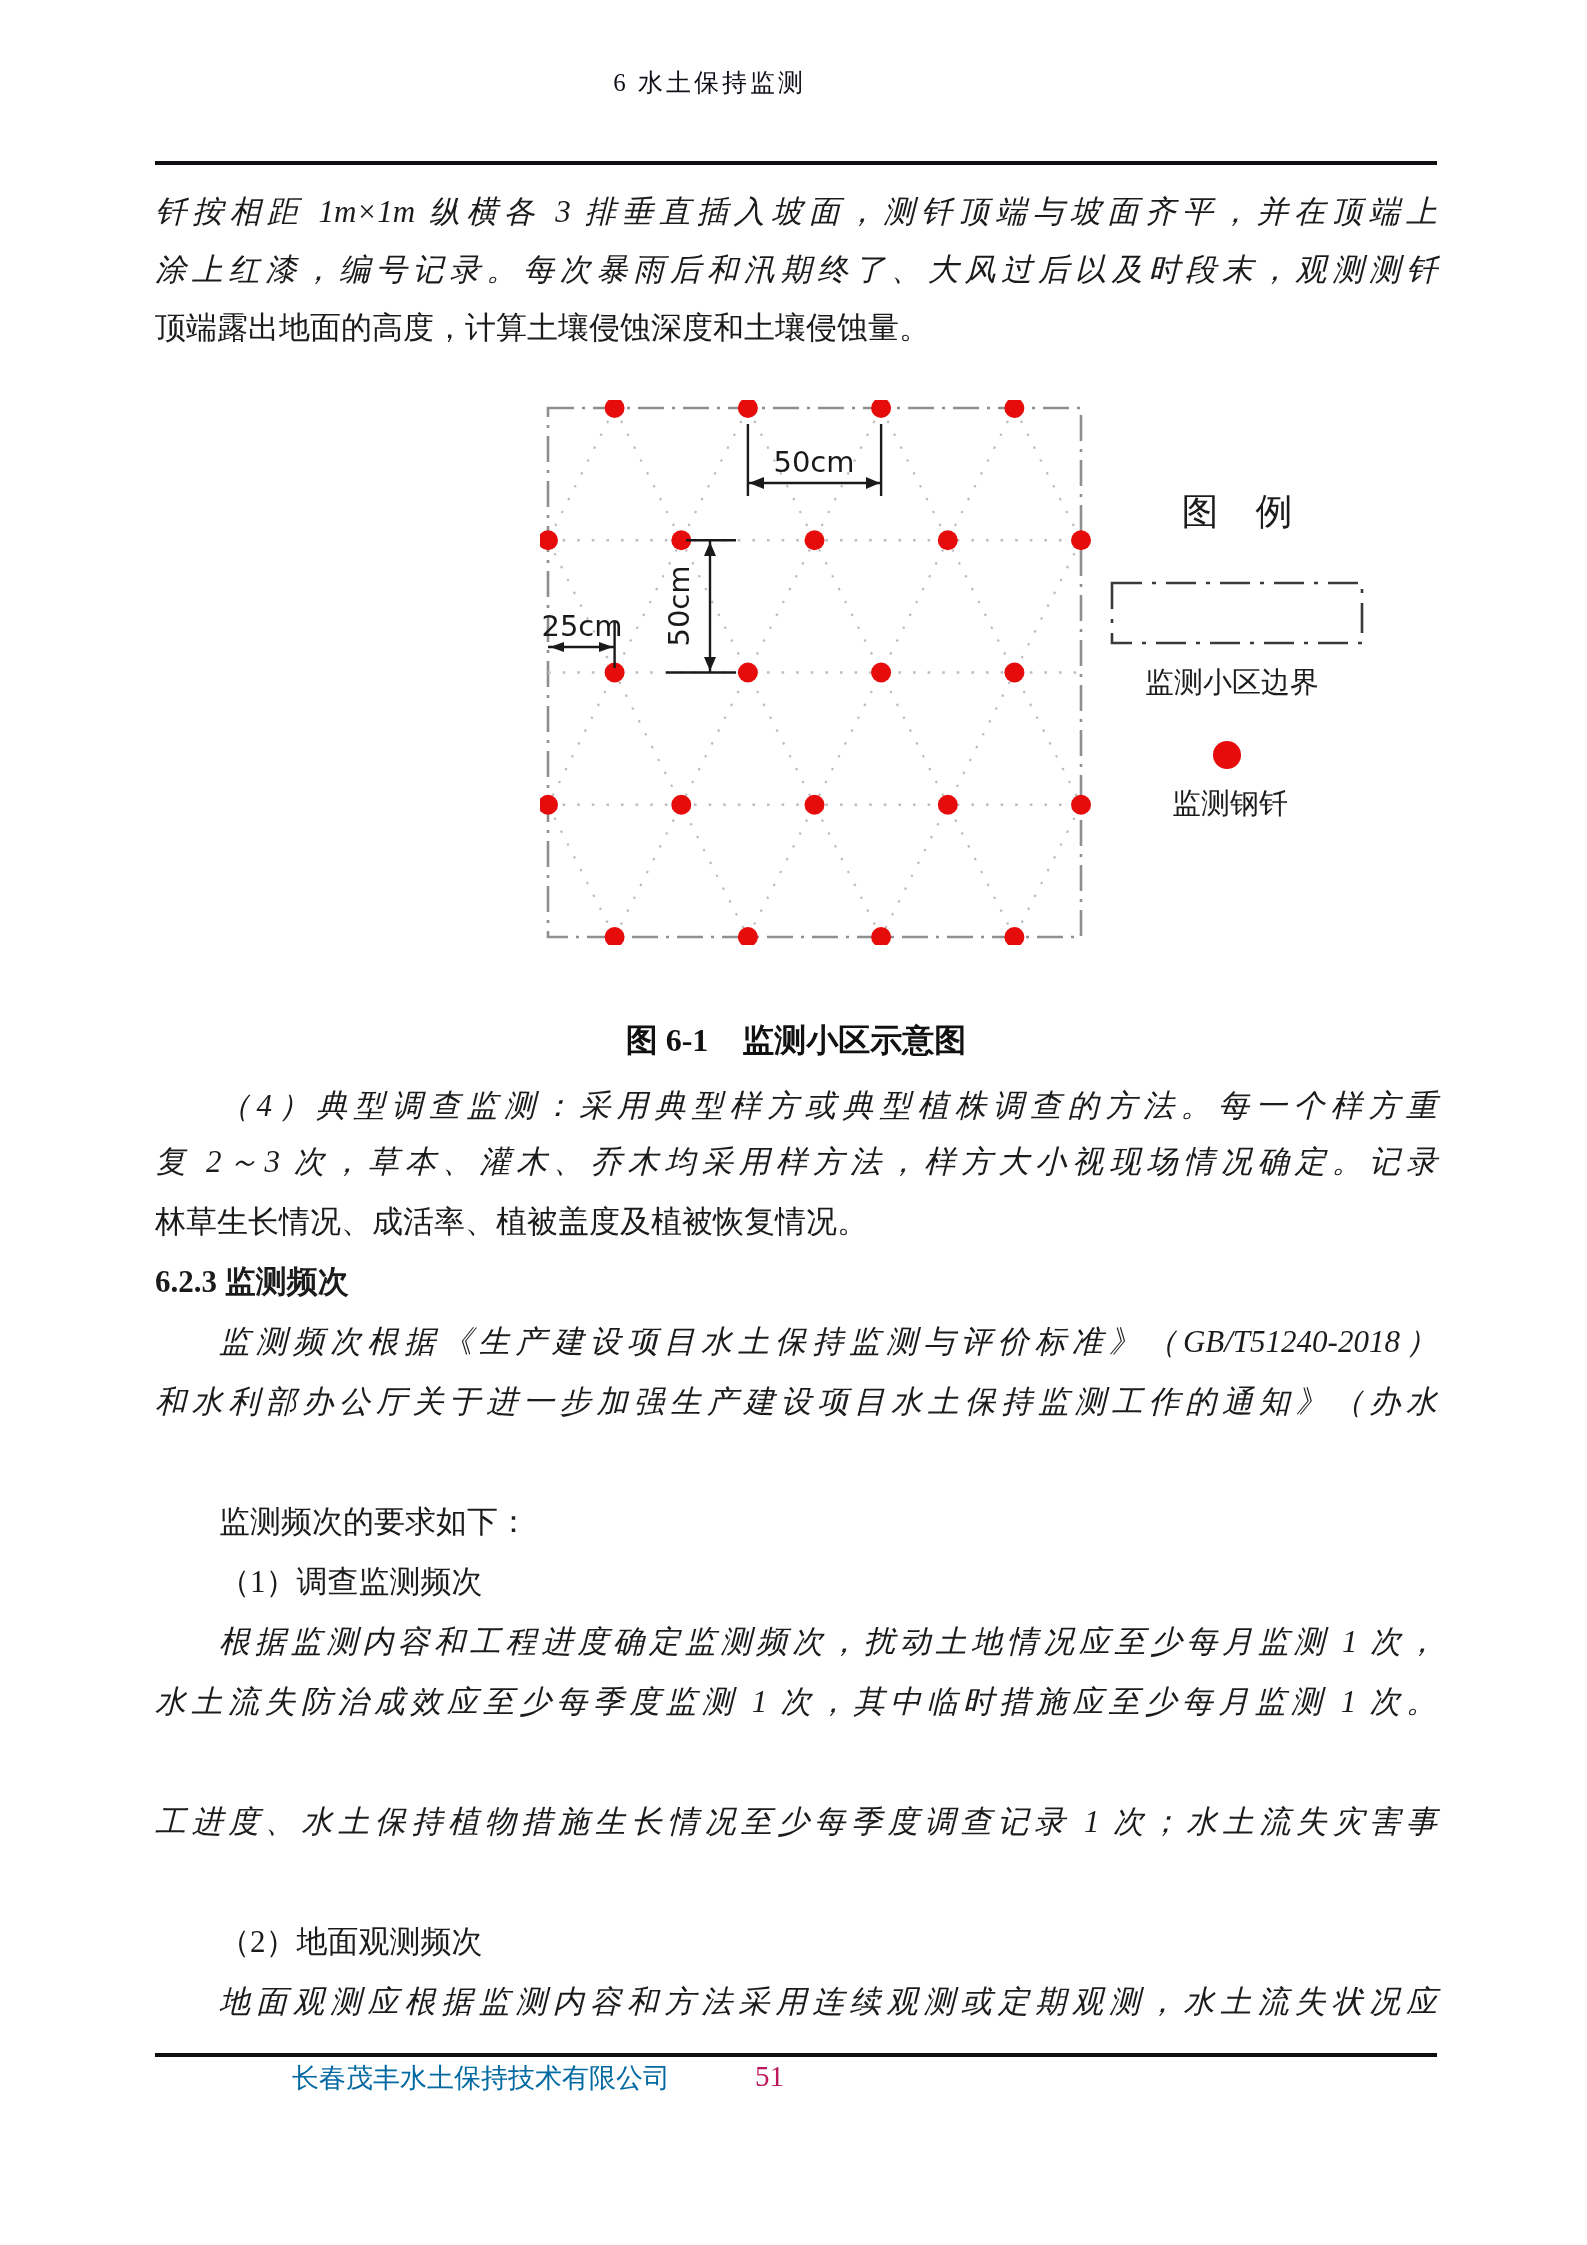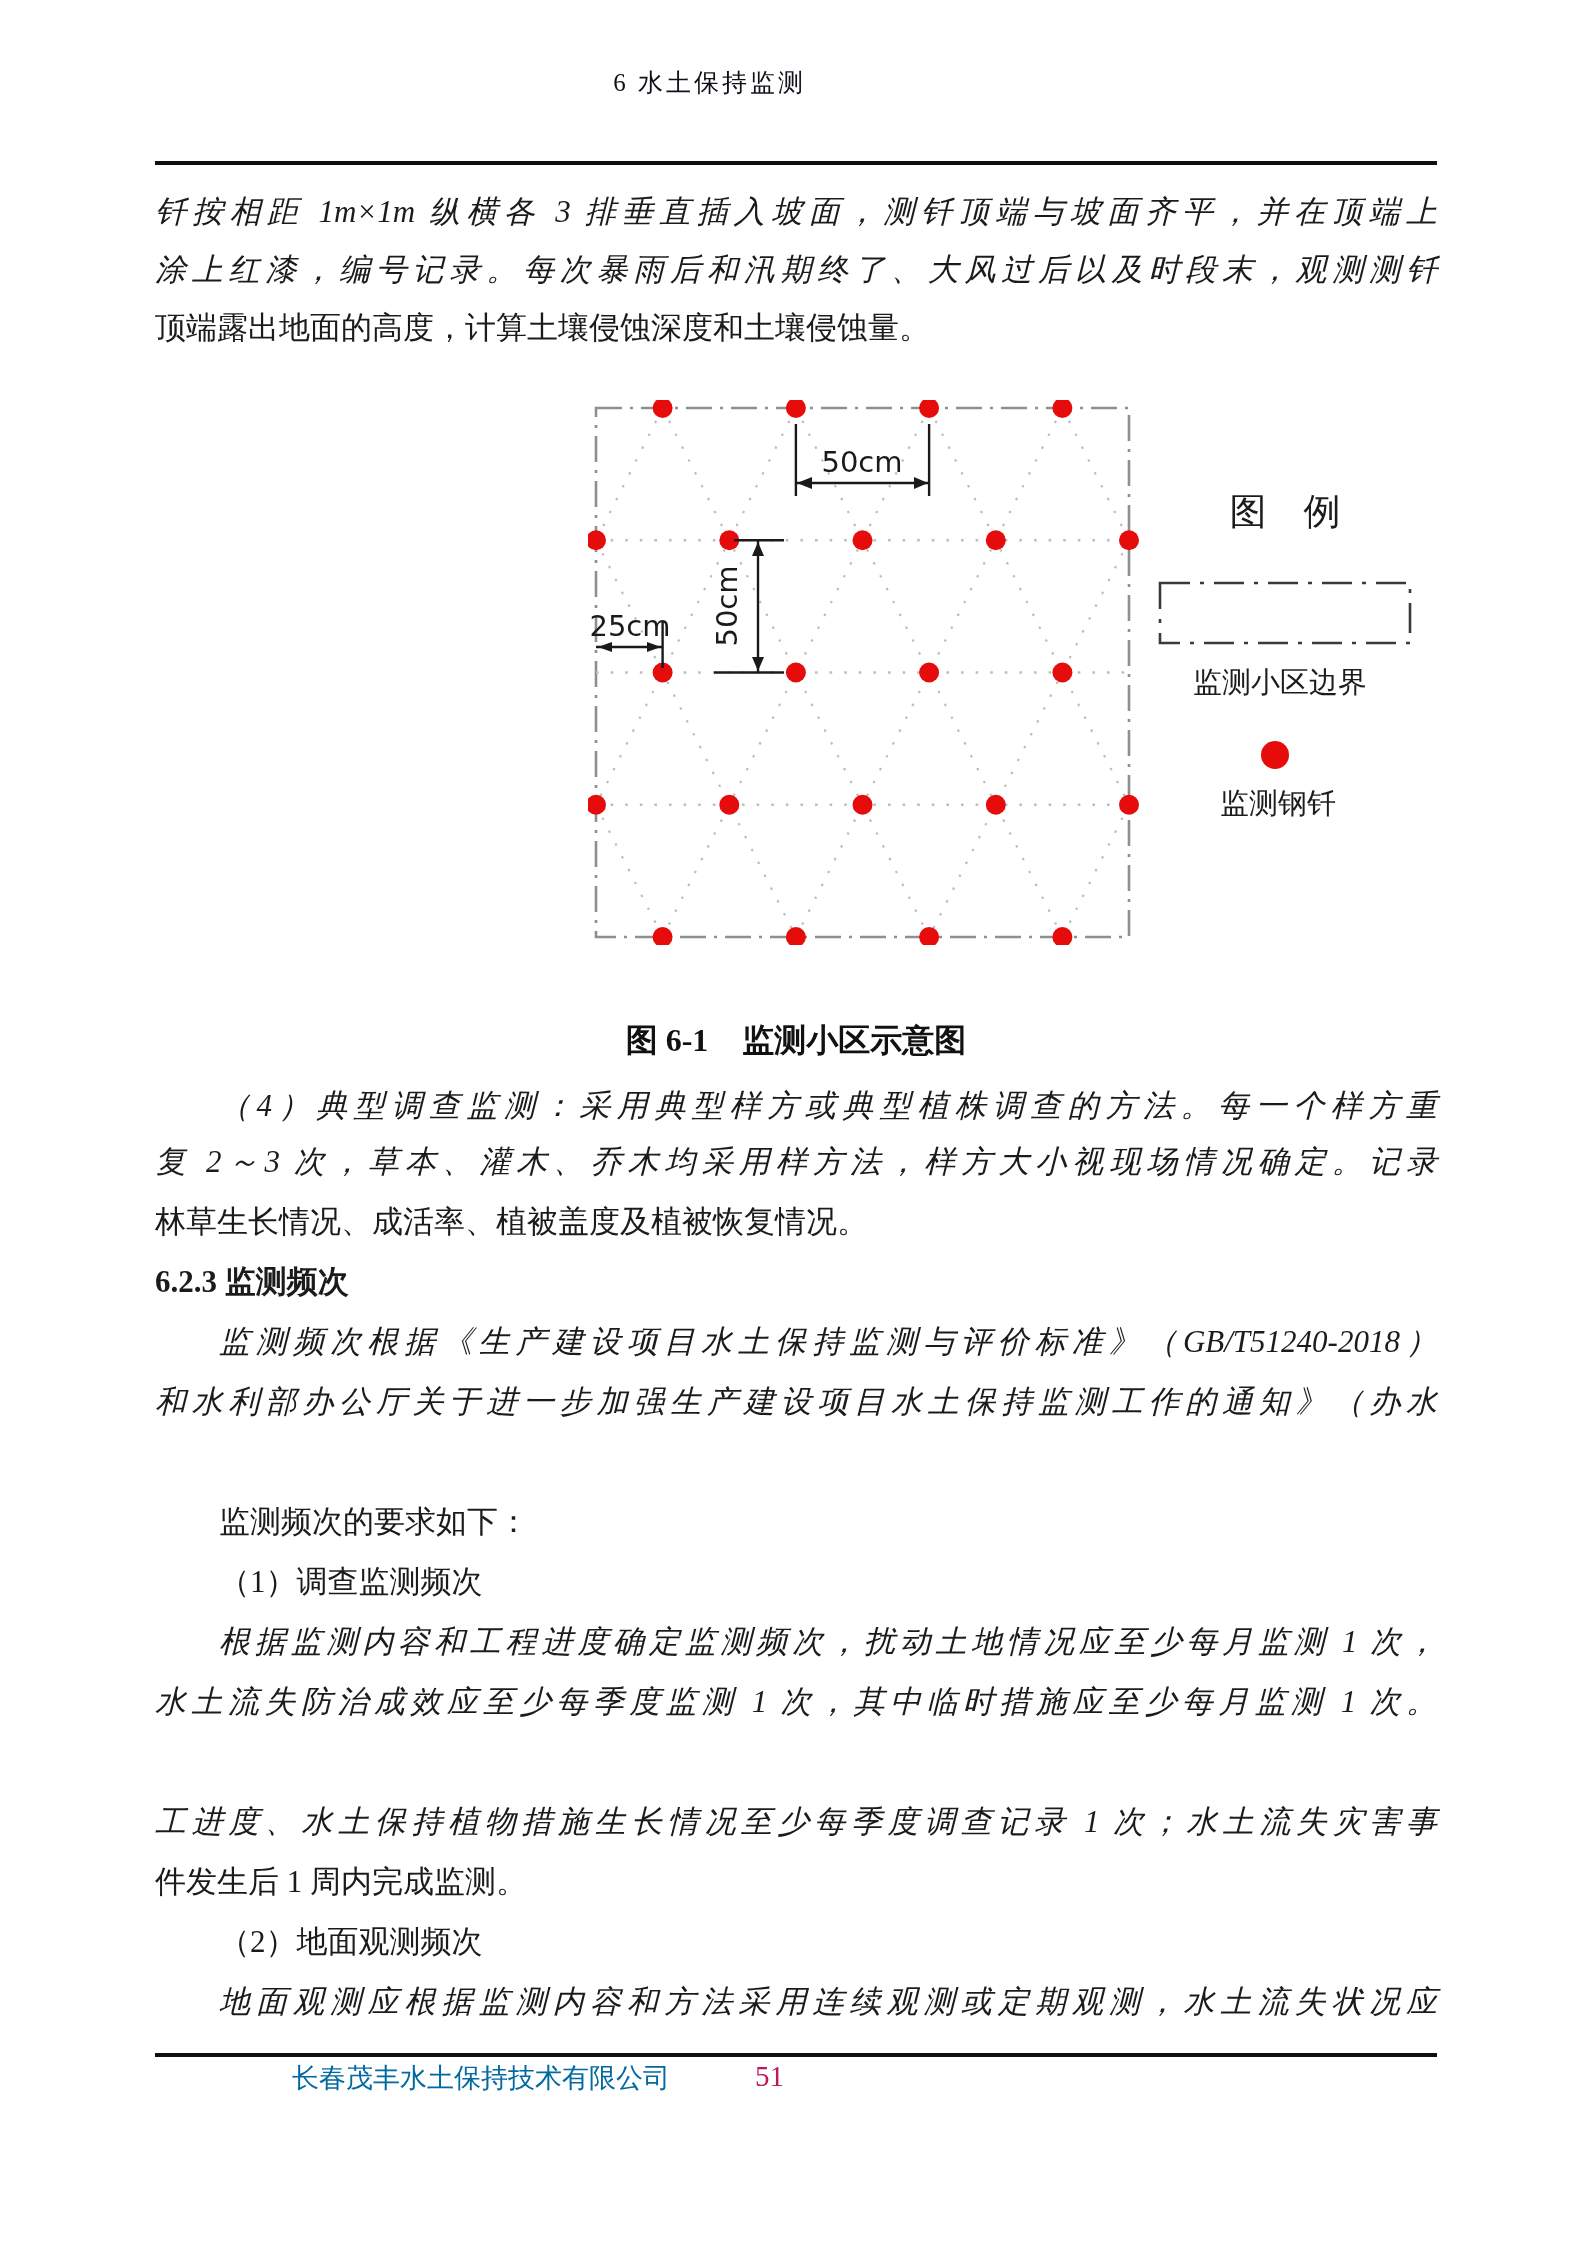--- a/index.html
+++ b/index.html
@@ -17,21 +17,21 @@
   .line {
     position:absolute; left:155px; width:1282px; height:60px; line-height:60px;
     font-size:31px; color:#1b1b1b;
   }
   .full { text-align:justify; text-align-last:justify;font-style:italic; }
   .indent { padding-left:64px; width:1218px; }
   .bold { font-weight:bold; }
   #caption { position:absolute; top:1010px; left:155px; width:1282px; height:60px;
     line-height:60px; text-align:center; font-weight:bold; font-size:32px; color:#111; }
   #caption .gap { display:inline-block; width:34px; }
-  #figure-wrap { position:absolute; left:540px; top:400px; width:830px; height:545px;margin-left:48px; }
+  #figure-wrap { position:absolute; left:540px; top:400px; width:830px; height:545px; }
   .footer-company { position:absolute; top:2058px; left:292px; font-size:27px;
     line-height:40px; color:#0369a1; }
   .footer-page { position:absolute; top:2056px; left:755px; width:100px; text-align:left;
     font-size:29px; line-height:40px; color:#be185d; }
 </style>
 </head>
 <body>
 
 <div id="page">
 
@@ -123,21 +123,20 @@
   <div class="line full" style="top:1132px">复 2～3 次，草本、灌木、乔木均采用样方法，样方大小视现场情况确定。记录</div>
   <div class="line" style="top:1192px">林草生长情况、成活率、植被盖度及植被恢复情况。</div>
   <div class="line bold" style="top:1252px">6.2.3 监测频次</div>
   <div class="line full indent" style="top:1312px">监测频次根据《生产建设项目水土保持监测与评价标准》（GB/T51240-2018）</div>
   <div class="line full" style="top:1372px">和水利部办公厅关于进一步加强生产建设项目水土保持监测工作的通知》（办水</div>
   <div class="line indent" style="top:1492px">监测频次的要求如下：</div>
   <div class="line indent" style="top:1552px">（1）调查监测频次</div>
   <div class="line full indent" style="top:1612px">根据监测内容和工程进度确定监测频次，扰动土地情况应至少每月监测 1 次，</div>
   <div class="line full" style="top:1672px">水土流失防治成效应至少每季度监测 1 次，其中临时措施应至少每月监测 1 次。</div>
   <div class="line full" style="top:1792px">工进度、水土保持植物措施生长情况至少每季度调查记录 1 次；水土流失灾害事</div>
-  <div class="line" style="top:1852px">件发生后 1 周内完成监测。</div>
   <div class="line indent" style="top:1912px">（2）地面观测频次</div>
   <div class="line full indent" style="top:1972px">地面观测应根据监测内容和方法采用连续观测或定期观测，水土流失状况应</div>
 
   <div class="rule" id="rule-bottom"></div>
   <div class="footer-company">长春茂丰水土保持技术有限公司</div>
   <div class="footer-page">51</div>
 
 </div>
 
 </body></html>

